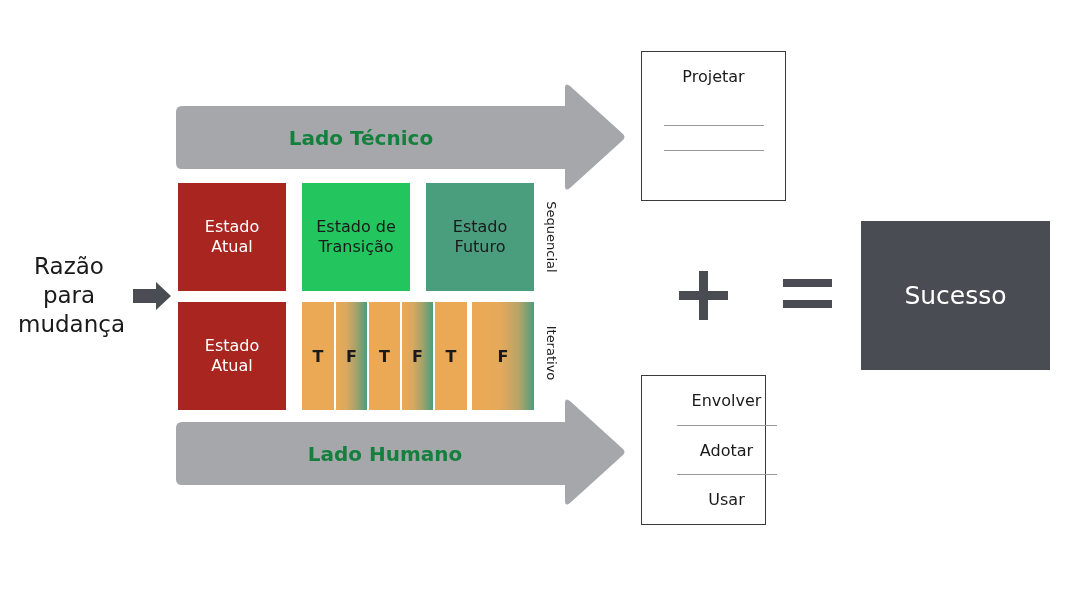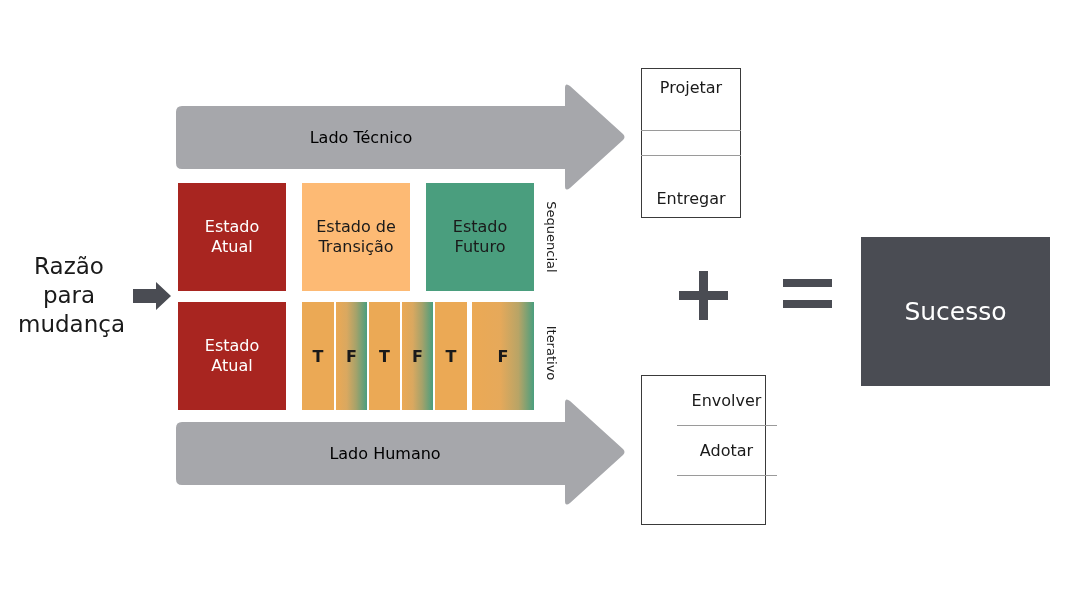--- a/index.html
+++ b/index.html
@@ -3,33 +3,33 @@
 <meta charset="utf-8">
 <style>
   html, body { margin: 0; padding: 0; }
   body {
     width: 1077px; height: 605px; background: #ffffff; position: relative; overflow: hidden;
     font-family: "DejaVu Sans", sans-serif; color: #1e1e1e;
   }
   .abs { position: absolute; }
   svg.arrow { position: absolute; overflow: visible; }
   .arrow-label {
-    position: absolute; font-size: 16px; color: #000000; text-align: center;
-    display: flex; align-items: center; justify-content: center;
+    position: absolute; font-size: 20px; color: #15803d; text-align: center;
+    display: flex; align-items: center; justify-content: center; font-weight: bold;
   }
   .reason {
     position: absolute; left: 18px; top: 252px; width: 102px;
     font-size: 23px; line-height: 29px; text-align: center; color: #1a1a1a;
   }
   .box {
     position: absolute; display: flex; align-items: center; justify-content: center;
     text-align: center; font-size: 16px; line-height: 20px;
   }
   .red { background: #a82520; color: #ffffff; }
-  .orange { background: #fdba74; color: #1a1a1a; }
+  .orange { background: #22c55e; color: #1a1a1a; }
   .green { background: #4a9e7e; color: #1a1a1a; }
   .seg { position: absolute; top: 302px; height: 108px; display: flex; align-items: center; justify-content: center; font-size: 16px; font-weight: bold; color: #1a1a1a; }
   .seg.t { background: #eba955; }
   .seg.f { background: linear-gradient(to right, #eba955 0%, #d9a860 35%, #a5a26a 65%, #4a9e7e 100%); }
   .seg.fw { background: linear-gradient(to right, #eba955 0%, #e6a95a 45%, #b8a466 75%, #4a9e7e 100%); }
   .vlabel {
     position: absolute; font-size: 13px; color: #1a1a1a; white-space: nowrap;
     transform: translate(-50%, -50%) rotate(90deg);
   }
   .list-box {
@@ -38,21 +38,21 @@
   }
   .list-item {
     height: 49px; width: 100%; display: flex; align-items: center; justify-content: center;
     font-size: 16px; color: #1a1a1a;
   }
   .list-sep { width: 100px; height: 1px; background: #9a9a9a; }
   .op { position: absolute; background: #4a4c53; }
   .success {
     position: absolute; left: 861px; top: 221px; width: 189px; height: 149px;
     background: #4a4c53; color: #ffffff; font-size: 25px;
-    display: flex; align-items: center; justify-content: center; margin-top: 16px;
+    display: flex; align-items: center; justify-content: center;
   }
 </style>
 </head>
 <body>
 
 <div class="reason">
   <div>Razão</div>
   <div>para</div>
   <div>mudança</div>
 </div>
@@ -97,32 +97,32 @@
     </div>
 </div>
 <div class="seg t" style="left:302px; width:32px;">T</div>
 <div class="seg f" style="left:336px; width:31px;">F</div>
 <div class="seg t" style="left:369px; width:31px;">T</div>
 <div class="seg f" style="left:402px; width:31px;">F</div>
 <div class="seg t" style="left:435px; width:32px;">T</div>
 <div class="seg fw" style="left:472px; width:62px;">F</div>
 <div class="vlabel" style="left:551px; top:353px;">Iterativo</div>
 
-<div class="list-box" style="left:641px; top:68px; width:100px; height:150px;gap:24px;">
+<div class="list-box" style="left:641px; top:51px; width:145px; height:150px;gap:24px;">
   <div class="list-item">Projetar</div>
   <div class="list-sep"></div>
   <div class="list-sep"></div>
-  <div class="list-item">Entregar</div>
 </div>
 
 <div class="list-box" style="left:641px; top:375px; width:125px; height:150px;padding-left:46px;">
   <div class="list-item">Envolver</div>
   <div class="list-sep"></div>
   <div class="list-item">Adotar</div>
   <div class="list-sep"></div>
+  <div class="list-item">Usar</div>
 </div>
 
 <div class="abs" style="left:679px; top:271px; width:49px; height:49px;">
   <div class="op" style="left:20px; top:0; width:9px; height:49px;"></div>
   <div class="op" style="left:0; top:20px; width:49px; height:9px;"></div>
 </div>
 
 <div class="abs" style="left:783px; top:279px; width:49px; height:30px;">
   <div class="op" style="left:0; top:0; width:49px; height:8px;"></div>
   <div class="op" style="left:0; top:21px; width:49px; height:8px;"></div>

